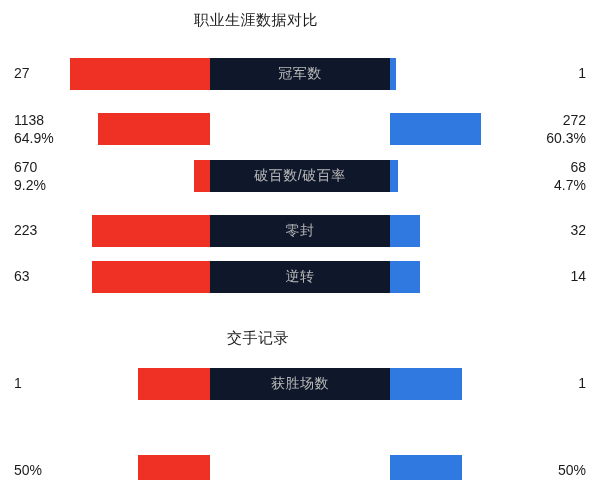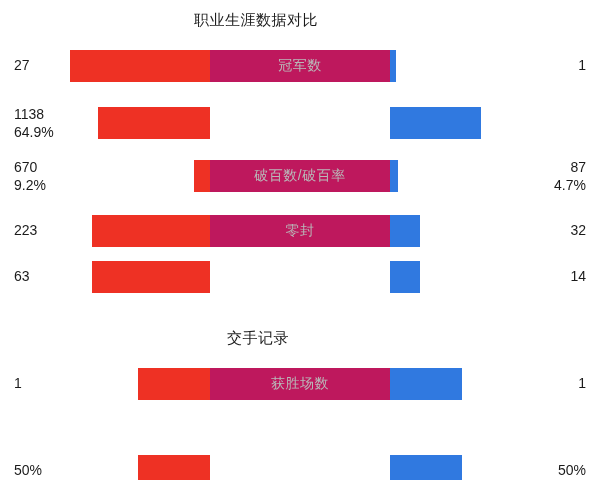--- a/index.html
+++ b/index.html
@@ -54,21 +54,21 @@
   .side-value.right { right: 14px; text-align: right; }
   .side-value .sub { display: block; }
 
   
   .track {
     position: absolute;
     left: 210px;
     top: 0;
     width: 180px;
     height: 32px;
-    background: #be185d;
+    background: #0f172a;
   }
   .track-label {
     position: absolute;
     left: 0; top: 0;
     width: 180px; height: 32px;
     display: flex;
     align-items: center;
     justify-content: center;
     font-size: 14px;
     color: #b9b9b9;
@@ -85,55 +85,59 @@
   .bar.left  { right: 390px; }   
   .bar.right { left: 390px; }    
 </style>
 </head>
 <body>
 
 <div class="page">
 
   <div id="career-title" class="section-title">职业生涯数据对比</div>
 
-  <div class="row" style="top:50px;">
+  <div class="row" style="top:58px;">
     <div class="side-value left">
       <span>27</span>
     </div>
     <div class="bar left" style="width:140px;background:#ee3124;"></div>
     <div class="track">
       <div class="track-label">冠军数</div>
     </div>
     <div class="bar right" style="width:6px;background:#3079e0;"></div>
     <div class="side-value right">
       <span>1</span>
     </div>
   </div>
 
-  <div class="row" style="top:107px;">
+  <div class="row" style="top:113px;">
     <div class="side-value left">
       <span>1138</span>
       <span class="sub">64.9%</span>
     </div>
     <div class="bar left" style="width:112px;background:#ee3124;"></div>
     <div class="bar right" style="width:91px;background:#3079e0;"></div>
+    <div class="side-value right">
+      <span>272</span>
+      <span class="sub">60.3%</span>
+    </div>
   </div>
 
   <div class="row" style="top:160px;">
     <div class="side-value left">
       <span>670</span>
       <span class="sub">9.2%</span>
     </div>
     <div class="bar left" style="width:16px;background:#ee3124;"></div>
     <div class="track">
       <div class="track-label">破百数/破百率</div>
     </div>
     <div class="bar right" style="width:8px;background:#3079e0;"></div>
     <div class="side-value right">
-      <span>87</span>
+      <span>68</span>
       <span class="sub">4.7%</span>
     </div>
   </div>
 
   <div class="row" style="top:215px;">
     <div class="side-value left">
       <span>223</span>
     </div>
     <div class="bar left" style="width:118px;background:#ee3124;"></div>
     <div class="track">
@@ -143,20 +147,23 @@
     <div class="side-value right">
       <span>32</span>
     </div>
   </div>
 
   <div class="row" style="top:261px;">
     <div class="side-value left">
       <span>63</span>
     </div>
     <div class="bar left" style="width:118px;background:#ee3124;"></div>
+    <div class="track">
+      <div class="track-label">逆转</div>
+    </div>
     <div class="bar right" style="width:30px;background:#3079e0;"></div>
     <div class="side-value right">
       <span>14</span>
     </div>
   </div>
 
   <div id="h2h-title" class="section-title">交手记录</div>
 
   <div class="row" style="top:368px;">
     <div class="side-value left">

